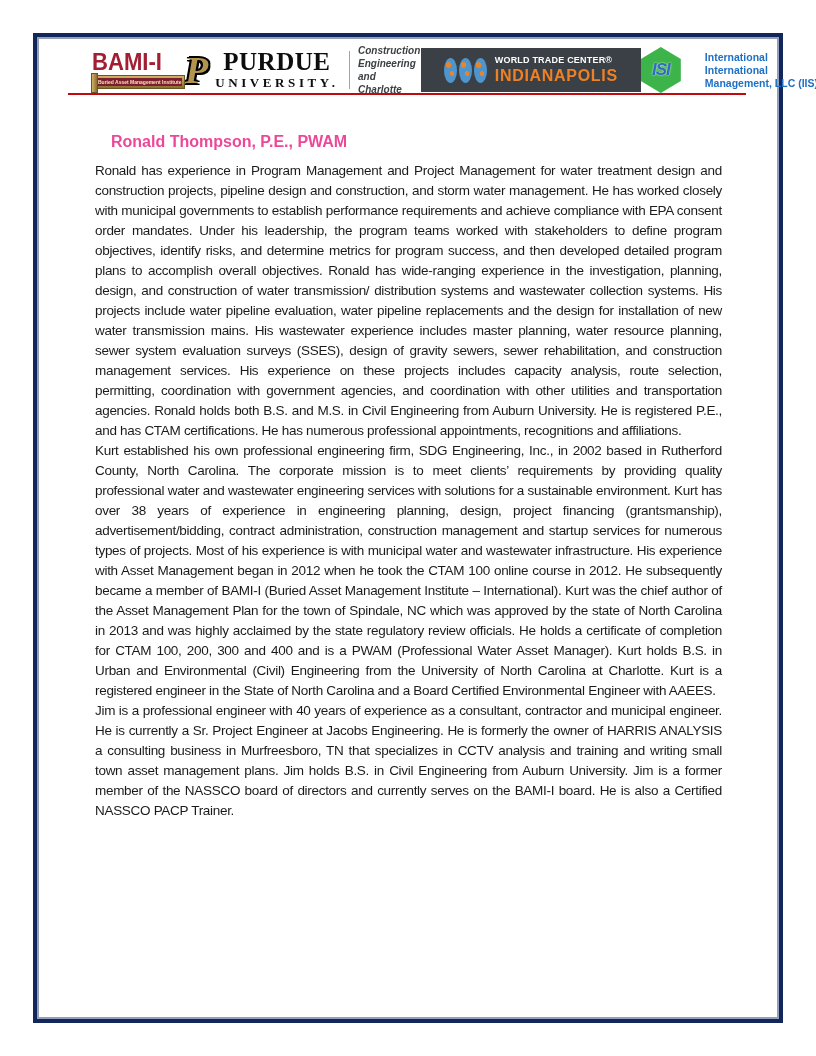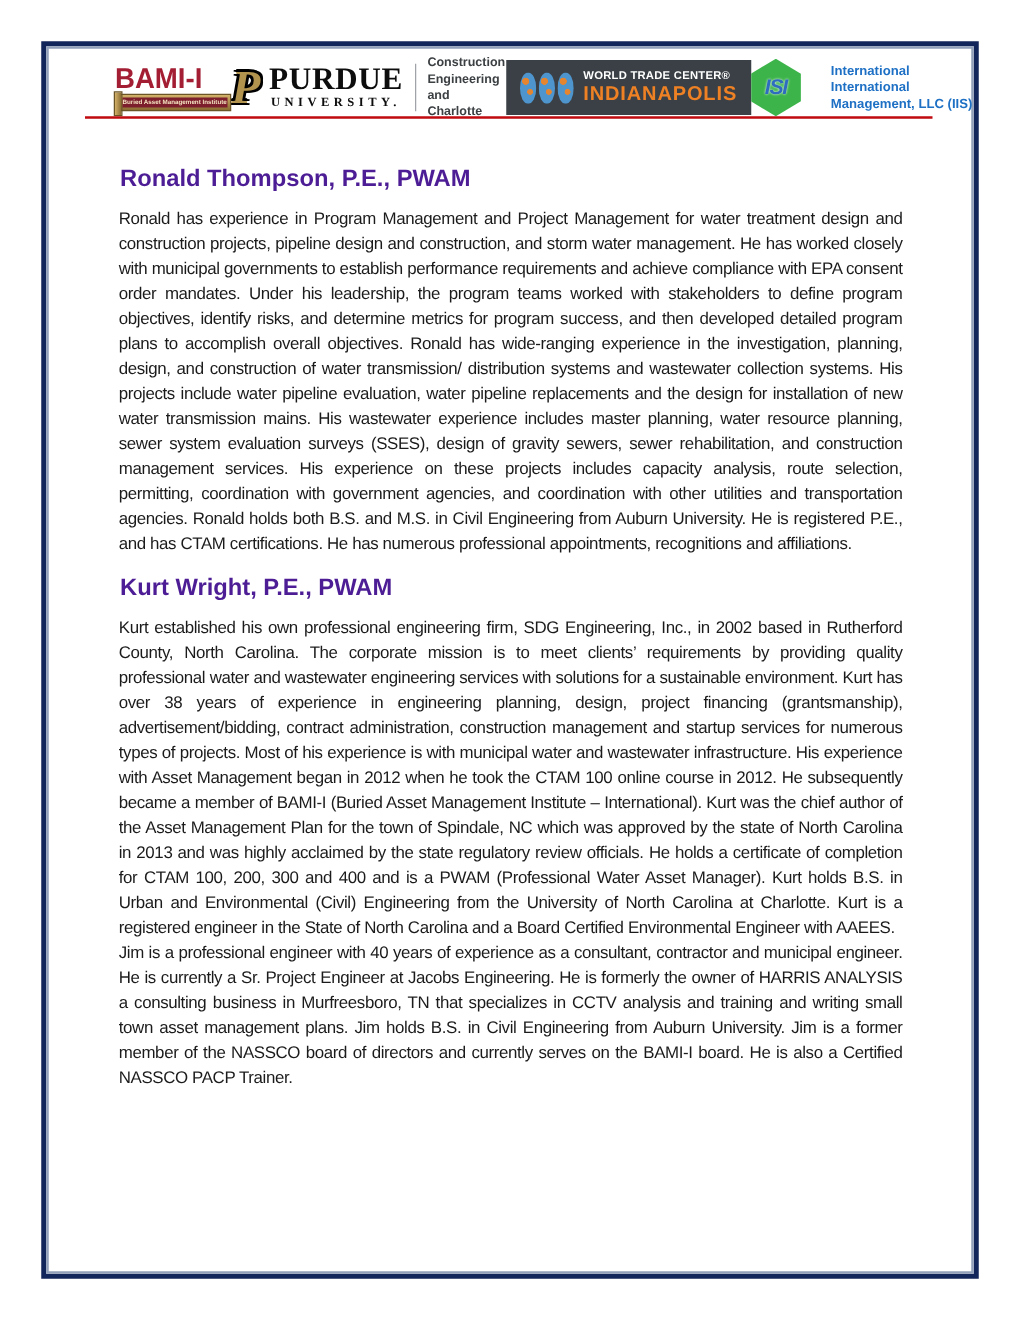--- a/index.html
+++ b/index.html
@@ -28,47 +28,47 @@
 
   
   .logo-purdue{display:flex;align-items:center;}
   .purdue-p{font-family:"Liberation Serif",serif;font-style:italic;font-weight:700;
             font-size:38px;line-height:36px;color:#b3944f;
             text-shadow:-2px -1px 0 #000,2px -1px 0 #000,-2px 2px 0 #000,2px 2px 0 #000,0 -2px 0 #000,0 2px 0 #000;
             margin-right:7px;}
   .purdue-words{display:flex;flex-direction:column;align-items:center;}
   .purdue-name{font-family:"Liberation Serif",serif;font-weight:700;font-size:25px;
                line-height:23px;color:#0d0d0d;letter-spacing:.5px;}
-  .purdue-univ{font-family:"Liberation Serif",serif;font-weight:700;font-size:10px;
+  .purdue-univ{font-family:"Liberation Serif",serif;font-weight:700;font-size:13px;
                letter-spacing:3.6px;color:#0d0d0d;margin-top:2px;}
   .purdue-divider{width:1px;height:38px;background:#a0a4a8;margin:0 9px 0 10px;}
-  .purdue-dept{font-size:10px;font-weight:700;color:#3c4043;line-height:13px;}
+  .purdue-dept{font-size:10px;font-weight:700;color:#3c4043;line-height:13px;font-style:italic;}
 
   
-  .logo-wtc{background:#3a4045;height:44px;padding:0 11px;display:flex;align-items:center;gap:8px;}
+  .logo-wtc{background:#3a4045;height:44px;padding:0 23px;display:flex;align-items:center;gap:8px;}
   .wtc-globes{display:flex;gap:2px;align-items:center;}
   .globe{width:13px;height:25px;border-radius:50%;
          background:radial-gradient(circle at 35% 28%,#e5852f 2.6px,rgba(0,0,0,0) 3.1px),
                     radial-gradient(circle at 62% 62%,#e5852f 2.1px,rgba(0,0,0,0) 2.6px),
                     #4e94cd;}
   .wtc-line1{color:#ffffff;font-size:9px;font-weight:700;letter-spacing:.2px;white-space:nowrap;}
   .wtc-line2{color:#ef8125;font-size:16px;font-weight:700;letter-spacing:.7px;margin-top:2px;}
 
   
   .logo-iis{display:flex;align-items:center;gap:24px;}
   .iis-hex{width:40px;height:46px;flex:0 0 40px;
            clip-path:polygon(50% 0,100% 26%,100% 74%,50% 100%,0 74%,0 26%);
            background:#3cb44a;display:flex;align-items:center;justify-content:center;}
   .iis-mono{color:#2d6cbe;font-weight:800;font-style:italic;font-size:17px;letter-spacing:-1px;
             text-shadow:0 0 2px #ffffff;}
   .iis-text div{color:#1e70c5;font-weight:700;font-size:10.5px;line-height:13px;white-space:nowrap;}
 
   
   .bios{position:absolute;top:127px;left:95px;width:627px;}
-  .bio-heading{font-size:19px;font-weight:700;color:#4c1d95;margin:15px 1px 10px;}
+  .bio-heading{font-size:16px;font-weight:700;color:#ec4899;margin:15px 16px 10px;}
   .bio:first-child .bio-heading{margin-top:6px;}
   .bio-text{font-size:13.5px;line-height:20px;letter-spacing:-.3px;text-align:justify;
             color:#1b1b1b;margin:0;}
 </style>
 </head>
 <body>
 
 <div class="page">
   <div class="frame">
     <div class="frame-inner"></div>
@@ -122,20 +122,19 @@
   </div>
 
   <div class="rule"></div>
 
   <div class="bios">
     <section class="bio">
       <h3 class="bio-heading">Ronald Thompson, P.E., PWAM</h3>
       <p class="bio-text">Ronald has experience in Program Management and Project Management for water treatment design and construction projects, pipeline design and construction, and storm water management. He has worked closely with municipal governments to establish performance requirements and achieve compliance with EPA consent order mandates. Under his leadership, the program teams worked with stakeholders to define program objectives, identify risks, and determine metrics for program success, and then developed detailed program plans to accomplish overall objectives. Ronald has wide-ranging experience in the investigation, planning, design, and construction of water transmission/ distribution systems and wastewater collection systems.  His projects include water pipeline evaluation, water pipeline replacements and the design for installation of new water transmission mains.  His wastewater experience includes master planning, water resource planning, sewer system evaluation surveys (SSES), design of gravity sewers, sewer rehabilitation, and construction management services.  His experience on these projects includes capacity analysis, route selection, permitting, coordination with government agencies, and coordination with other utilities and transportation agencies. Ronald holds both B.S. and M.S. in Civil Engineering from Auburn University. He is registered P.E., and has CTAM certifications. He has numerous professional appointments, recognitions and affiliations.</p>
     </section>
     <section class="bio">
-      <h3 class="bio-heading">Kurt Wright, P.E., PWAM</h3>
       <p class="bio-text">Kurt established his own professional engineering firm, SDG Engineering, Inc., in 2002 based in Rutherford County, North Carolina.  The corporate mission is to meet clients’ requirements by providing quality professional water and wastewater engineering services with solutions for a sustainable environment. Kurt has over 38 years of experience in engineering planning, design, project financing (grantsmanship), advertisement/bidding, contract administration, construction management and startup services for numerous types of projects. Most of his experience is with municipal water and wastewater infrastructure. His experience with Asset Management began in 2012 when he took the CTAM 100 online course in 2012. He subsequently became a member of BAMI-I (Buried Asset Management Institute – International).  Kurt was the chief author of the Asset Management Plan for the town of Spindale, NC which was approved by the state of North Carolina in 2013 and was highly acclaimed by the state regulatory review officials.  He holds a certificate of completion for CTAM 100, 200, 300 and 400 and is a PWAM (Professional Water Asset Manager). Kurt holds B.S. in Urban and Environmental (Civil) Engineering from the University of North Carolina at Charlotte. Kurt is a registered engineer in the State of North Carolina and a Board Certified Environmental Engineer with AAEES.</p>
     </section>
     <section class="bio">
       <p class="bio-text">Jim is a professional engineer with 40 years of experience as a consultant, contractor and municipal engineer.  He is currently a Sr. Project Engineer at Jacobs Engineering.   He is formerly the owner of HARRIS ANALYSIS a consulting business in Murfreesboro, TN that specializes in CCTV analysis and training and writing small town asset management plans. Jim holds B.S. in Civil Engineering from Auburn University. Jim is a former member of the NASSCO board of directors and currently serves on the BAMI-I board.  He is also a Certified NASSCO PACP Trainer.</p>
     </section>
   </div>
 </div>
 
 </body></html>

